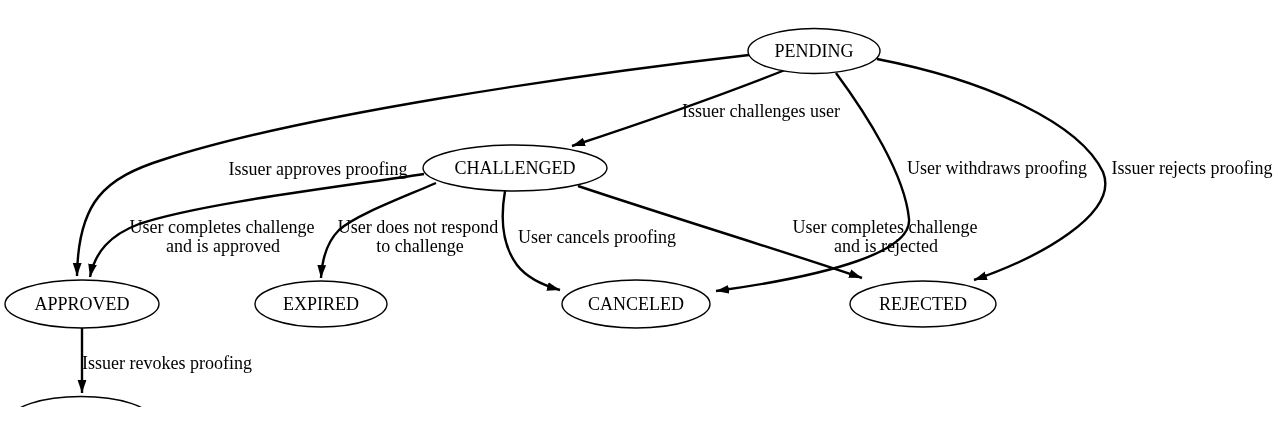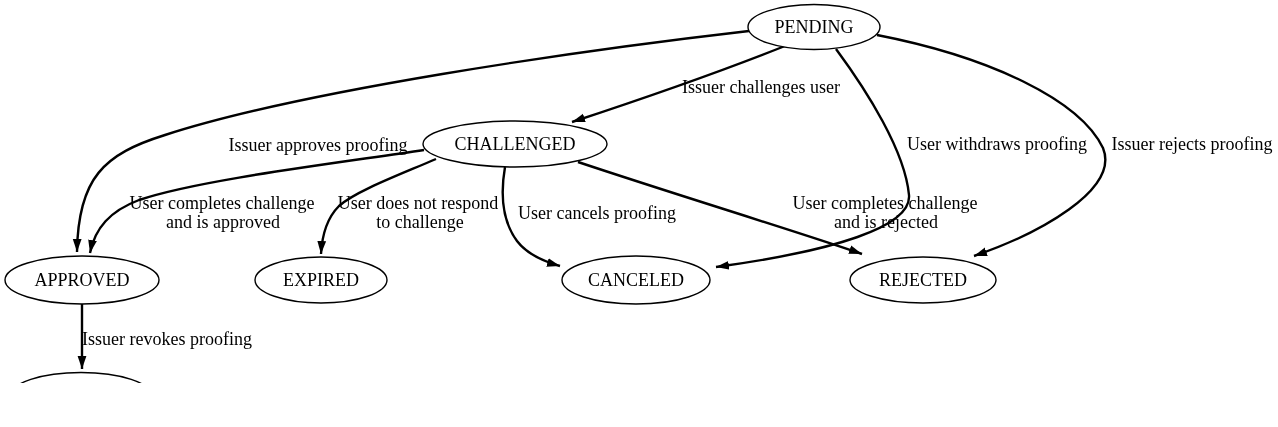--- a/index.html
+++ b/index.html
@@ -5,20 +5,21 @@
   html, body {
     margin: 0;
     padding: 0;
     background: #ffffff;
   }
   .diagram-wrap {
     width: 1278px;
     height: 383px;
     background: #ffffff;
     overflow: hidden;
+    margin-top: 24px;
   }
   svg {
     display: block;
     font-family: "Liberation Serif", "DejaVu Serif", serif;
   }
   .edge {
     fill: none;
     stroke: #000000;
     stroke-width: 2.4;
   }

